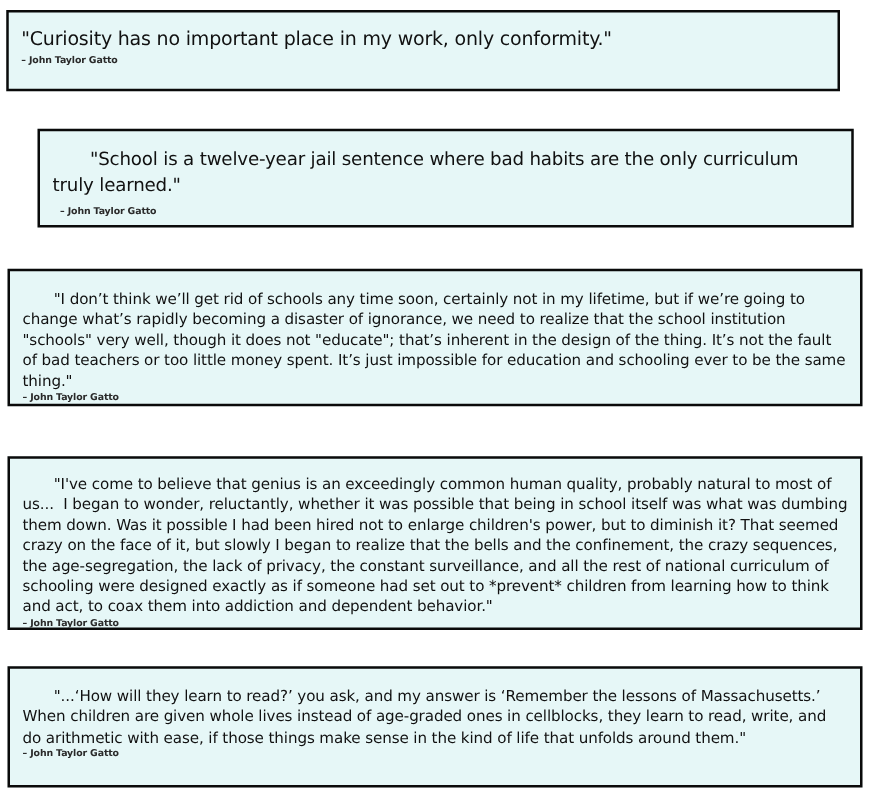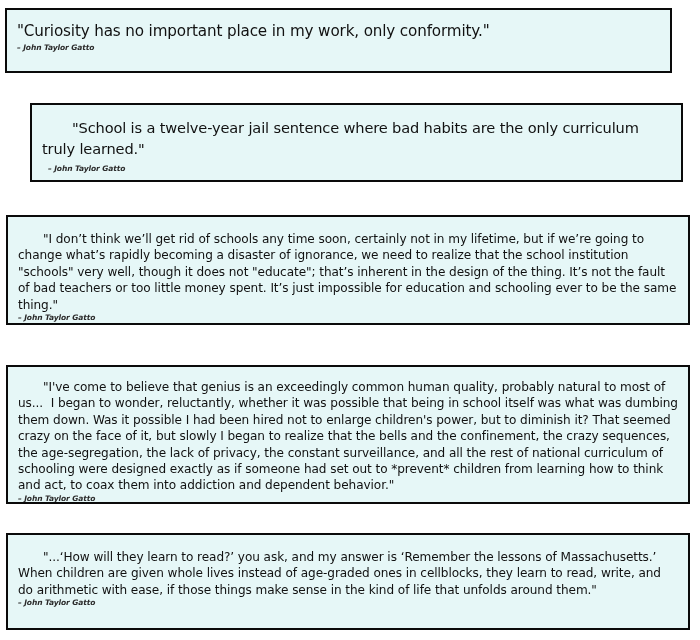--- a/index.html
+++ b/index.html
@@ -22,21 +22,20 @@
     overflow: hidden;
   }
   .quote-text {
     color: #111111;
     font-family: "DejaVu Sans", sans-serif;
     white-space: pre-wrap;
   }
   .attribution {
     color: #2a2a2a;
     font-family: "DejaVu Sans", sans-serif;
-    font-style: italic;
     font-weight: bold;
     font-size: 7.5px;
     letter-spacing: -0.1px;
     margin-top: 2px;
   }
 
   
   #box-1 {
     left: 5px;
     top: 8px;

